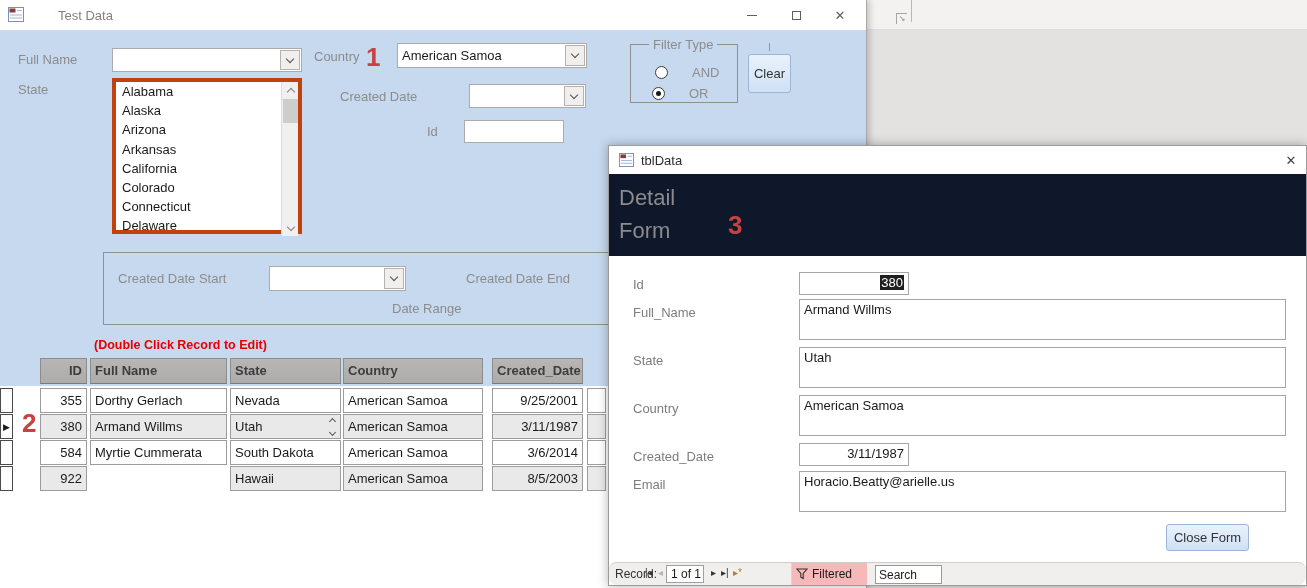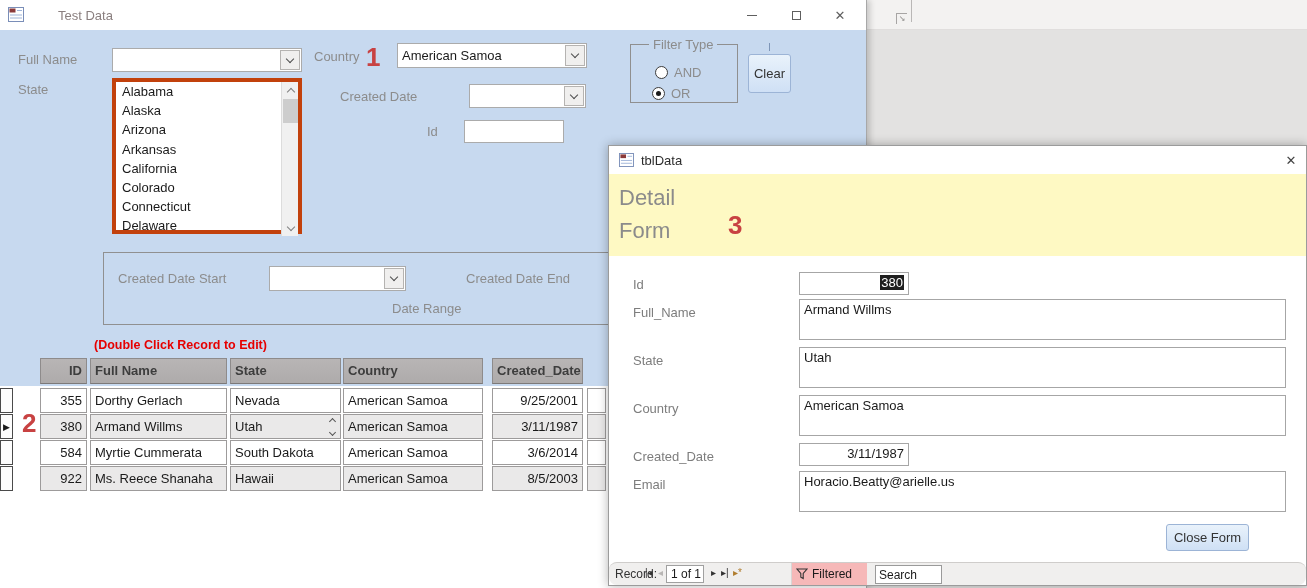--- a/index.html
+++ b/index.html
@@ -34,21 +34,21 @@
   #state-list { left:112px; top:78px; width:190px; height:156px; background:#fff; border:4px solid #c2410c; }
   .list-item { height:19.2px; line-height:19.2px; padding-left:6px; font-size:13px; color:#1a1a1a; }
   #state-scrollbar { position:absolute; right:0; top:0; width:17px; height:154px; background:#f0f0f0; border-left:1px solid #dcdcdc; }
   .scroll-btn { position:absolute; left:0; width:17px; height:16px; display:flex; align-items:center; justify-content:center; }
   .scroll-btn .chev-down,.scroll-btn .chev-up { border-color:#7f7f7f; }
   #scroll-thumb { position:absolute; left:1px; top:17px; width:15px; height:24px; background:#cdcdcd; }
 
   
   fieldset.group { border:1px solid #8f8f8f; background:transparent; }
   fieldset.group legend { font-size:13px; color:#8c8c8c; margin-left:18px; padding:0 4px; }
-  .radio-row { position:absolute; left:24px; display:flex; align-items:center; gap:6px; }
+  .radio-row { position:absolute; left:24px; display:flex; align-items:center; gap:24px; }
   .radio-circle { width:13px; height:13px; border:1.5px solid #3c3c3c; border-radius:50%; background:#fff; position:relative; }
   .radio-circle.checked::after { content:""; position:absolute; left:2.5px; top:2.5px; width:5px; height:5px; background:#1a1a1a; border-radius:50%; }
   .radio-label { font-size:13px; color:#8c8c8c; }
 
   .btn-blue { background:linear-gradient(#e9f2fb,#cfe0f5); border:1px solid #9cb4d6; border-radius:3px; color:#333; font-size:13px; display:flex; align-items:center; justify-content:center; }
 
   
   #date-range-group { left:103px; top:252px; width:640px; height:73px; border:1px solid #909090; }
 
   .red-note { font-size:12.5px; font-weight:bold; color:#e60000; white-space:nowrap; }
@@ -65,21 +65,21 @@
   .c-country { left:343px; width:140px; }
   .c-date { left:492px; width:91px; text-align:right; }
   .c-sliver { left:587px; width:19px; }
   .row-selector { position:absolute; left:0; top:0; width:13px; height:25px; background:#fdfdfd; border:1px solid #4a4a4a; font-size:9px; color:#1a1a1a; display:flex; align-items:center; justify-content:center; }
   .state-spinner { position:absolute; right:2px; top:2px; width:11px; height:20px; display:flex; flex-direction:column; align-items:center; justify-content:space-between; padding:2px 0; }
   .state-spinner .chev-up,.state-spinner .chev-down { width:5px; height:5px; border-color:#555; }
 
   
   #detail-window { left:608px; top:145px; width:699px; height:441px; background:#fff; border:1px solid #9b9b9b; box-shadow:0 0 10px rgba(0,0,0,.30); }
   #detail-titlebar { left:0; top:0; width:697px; height:28px; background:#fff; }
-  #detail-header { left:0; top:28px; width:697px; height:82px; background:#fef9c3;padding-left:44px; }
+  #detail-header { left:0; top:28px; width:697px; height:82px; background:#0f172a;padding-left:44px; }
   #detail-form-title { position:absolute; left:10px; top:7px; width:100px; font-size:22px; line-height:33px; color:#8b8b8b; }
   .d-lbl { font-size:13px; color:#7d7d7d; }
   .d-box { position:absolute; left:190px; background:#fff; border:1px solid #a6a6a6; font-size:13px; color:#1a1a1a; padding:2px 4px; }
   .d-box.big { width:487px; height:41px; }
   .d-box.small { width:110px; height:23px; }
   .sel-text { background:#1f1f1f; color:#fff; padding:0 1px; }
 
   
   #record-navbar { left:0; top:416px; width:697px; height:23px; background:#f0efee; border-top:1px solid #cfcdcb; font-size:12px; color:#333;border-radius:8px; }
   .nav-glyph { position:absolute; top:4px; font-size:10px; color:#333; }
@@ -243,21 +243,20 @@
       <div class="cell c-name">Myrtie Cummerata</div>
       <div class="cell c-state">South Dakota</div>
       <div class="cell c-country">American Samoa</div>
       <div class="cell c-date">3/6/2014</div>
       <div class="cell c-sliver"></div>
     </div>
 
     <div class="ds-row alt" style="top:466px">
       <div class="row-selector"></div>
       <div class="cell c-id">922</div>
-      <div class="cell c-name">Ms. Reece Shanaha</div>
       <div class="cell c-state">Hawaii</div>
       <div class="cell c-country">American Samoa</div>
       <div class="cell c-date">8/5/2003</div>
       <div class="cell c-sliver"></div>
     </div>
   </div>
 
   <div class="abs" id="detail-window">
 
     <div class="abs" id="detail-titlebar">

